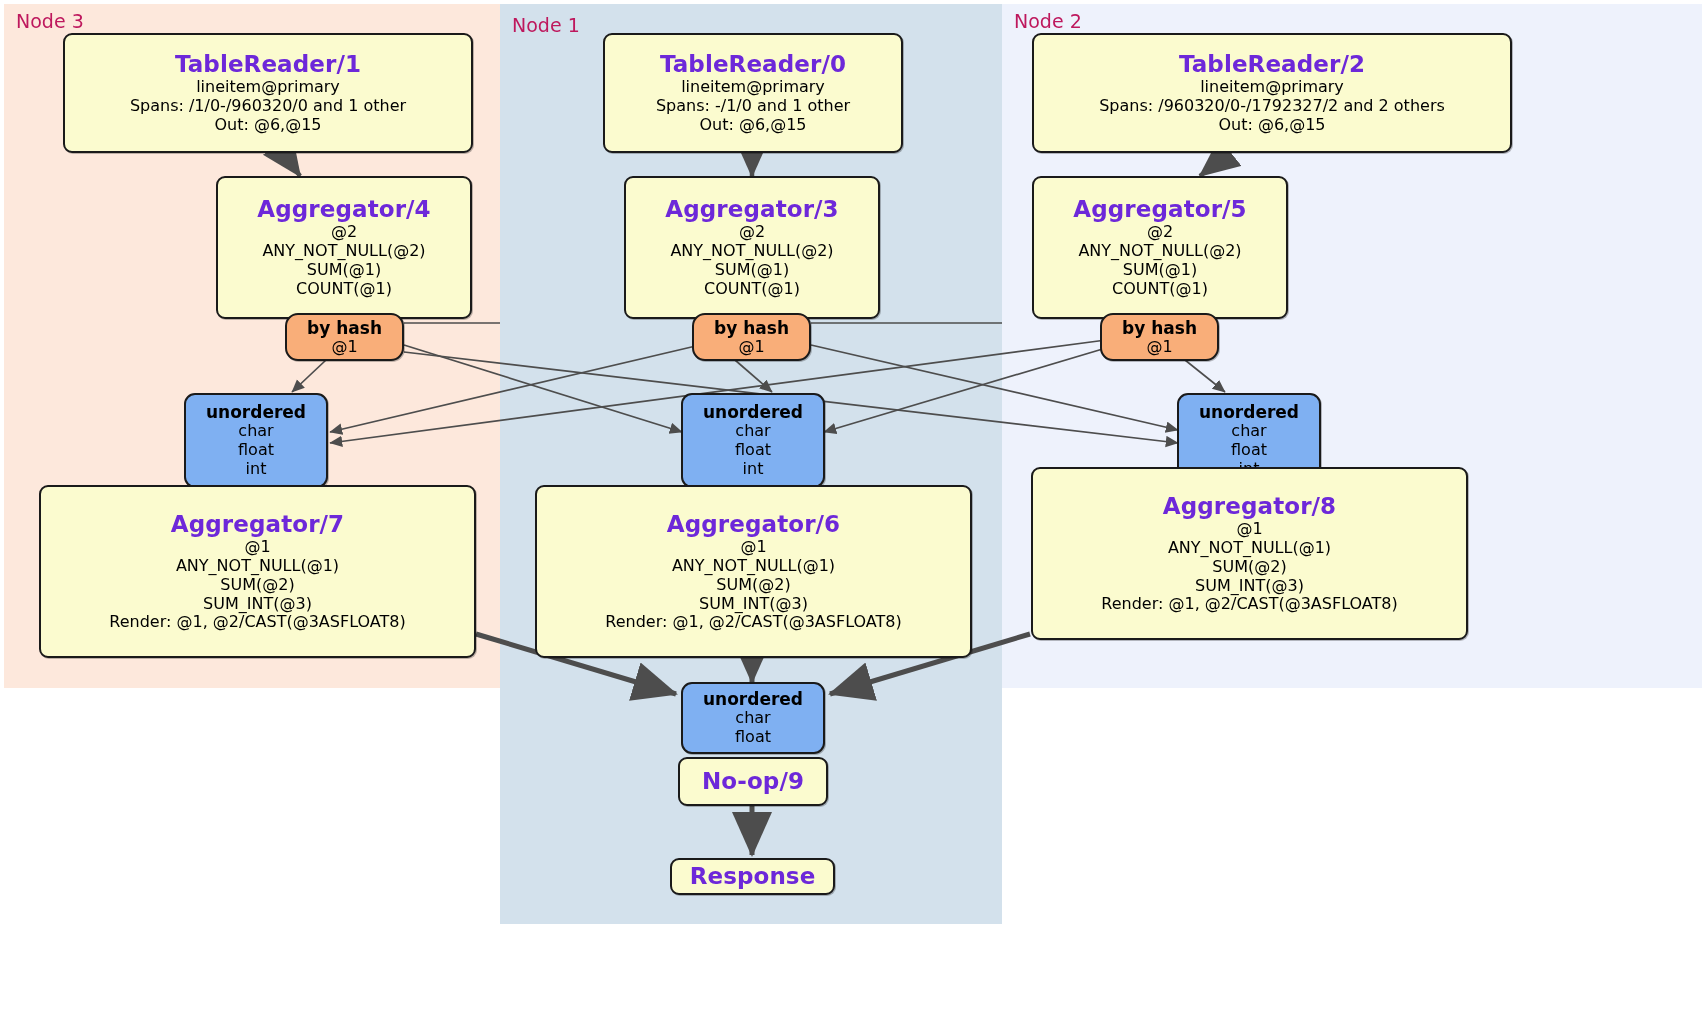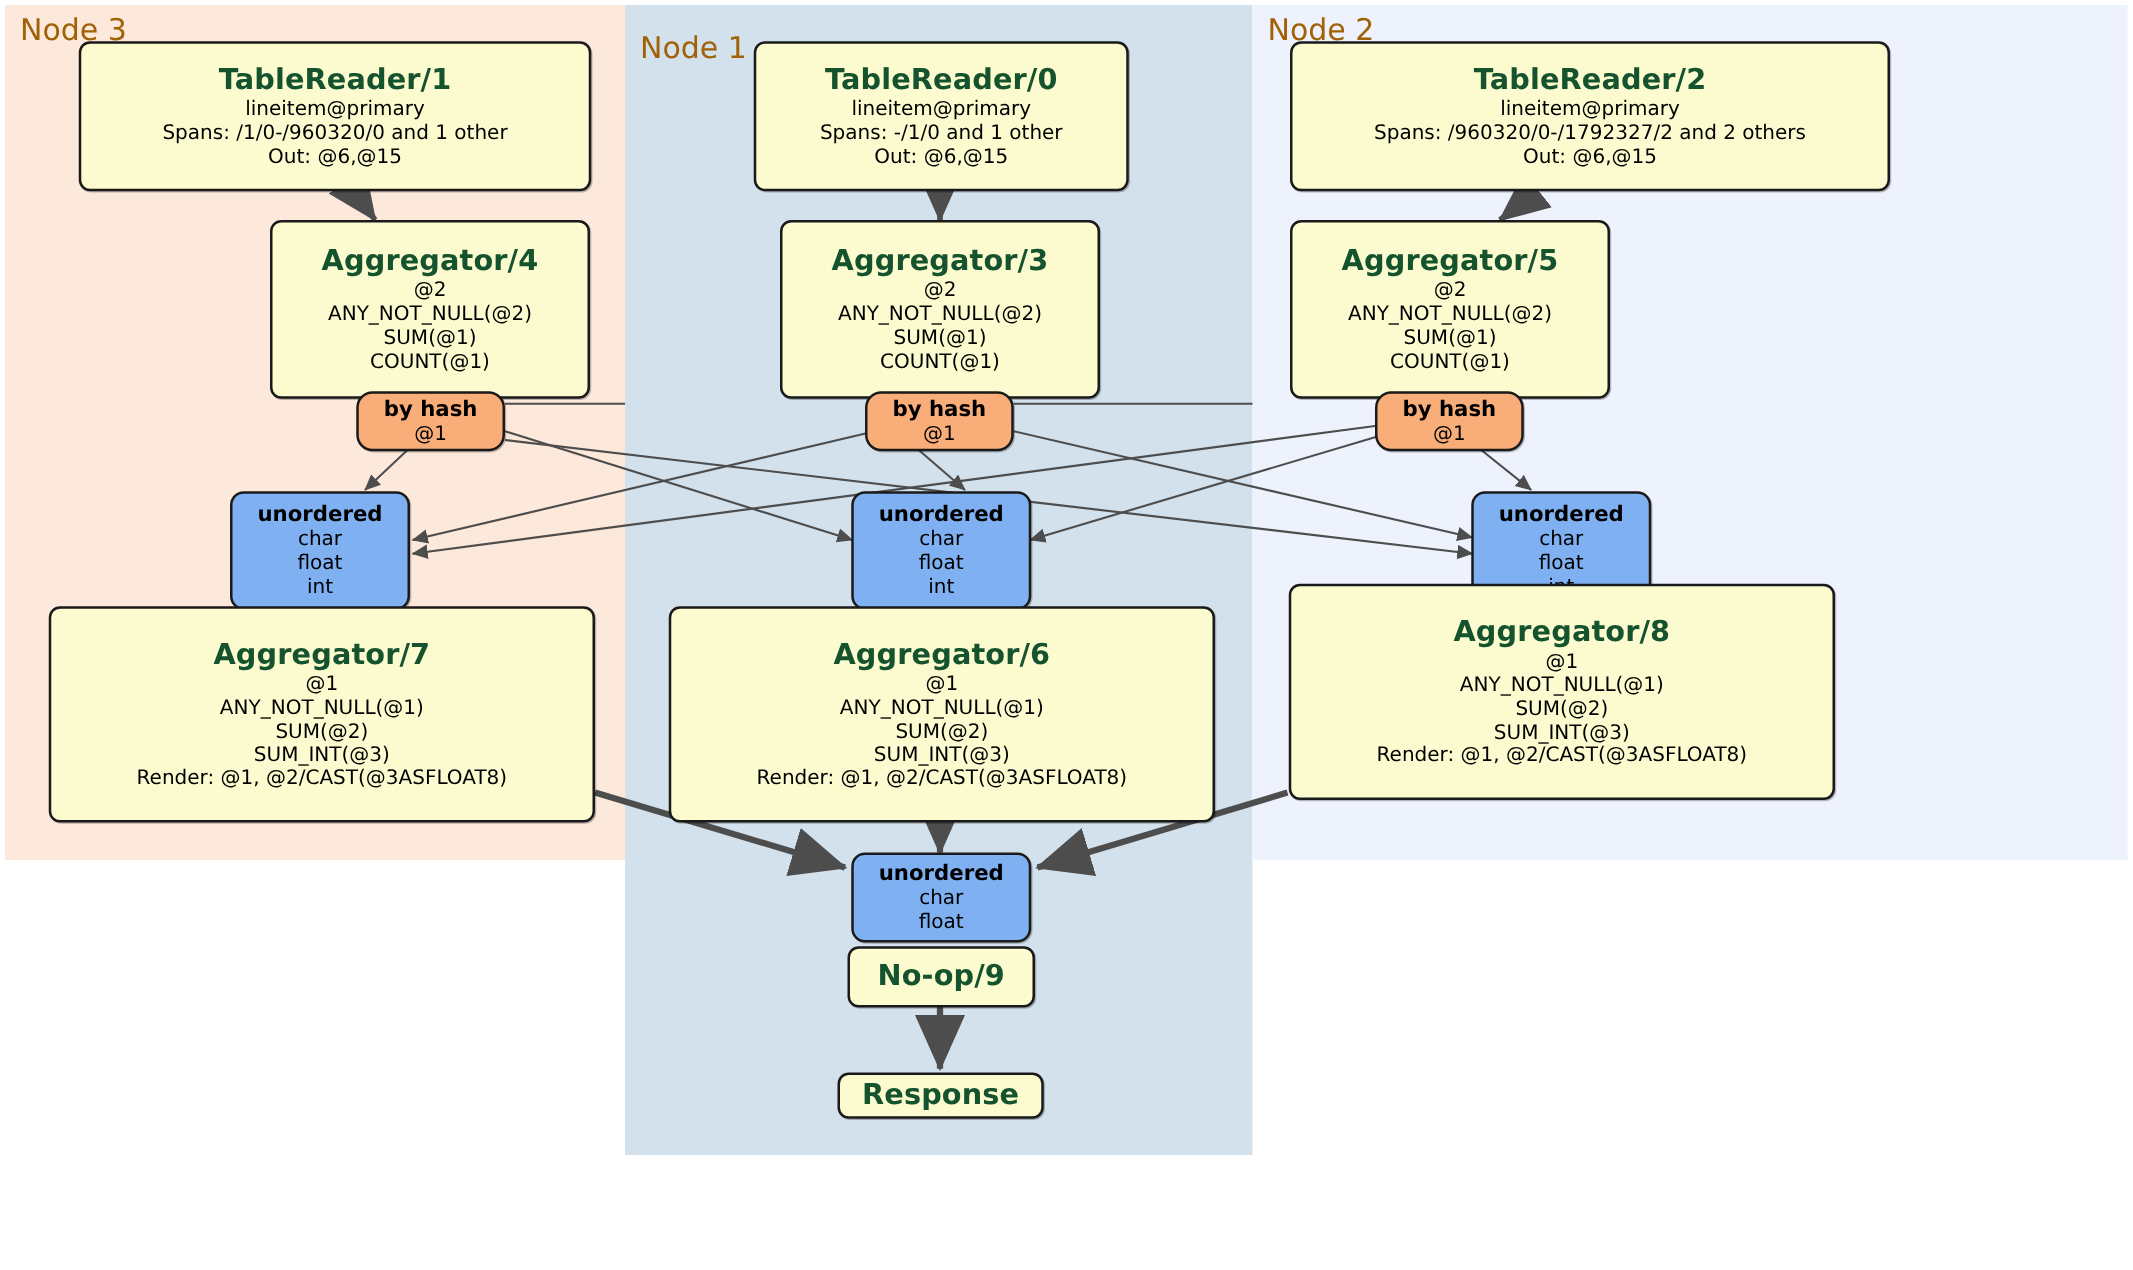--- a/index.html
+++ b/index.html
@@ -8,21 +8,21 @@
     background:#ffffff;
     font-family:"DejaVu Sans","Liberation Sans",sans-serif;
     overflow:hidden;
     position:relative;
   }
   #stage{position:absolute;left:0;top:0;width:1706px;height:1016px;}
 
   
   .panel{position:absolute;box-sizing:border-box;}
   .panel-label{
-    position:absolute;font-size:24px;color:#a16207;
+    position:absolute;font-size:19px;color:#be185d;
     font-family:"DejaVu Sans","Liberation Sans",sans-serif;
     white-space:nowrap;
   }
 
   
   .box{
     position:absolute;box-sizing:border-box;
     border:2px solid #1a1a1a;
     border-radius:9px;
     display:flex;flex-direction:column;
@@ -38,37 +38,37 @@
   .router{
     background:#f9ae79;
     border-radius:13px;
     box-shadow:1px 1px 0 rgba(0,0,0,.25);
   }
   .stream{
     background:#7fb0f2;
     border-radius:11px;
     box-shadow:1px 1px 0 rgba(0,0,0,.25);
   }
-  .ttl{font-weight:bold;font-size:23px;color:#14532d;letter-spacing:.1px;}
+  .ttl{font-weight:bold;font-size:23px;color:#6d28d9;letter-spacing:.1px;}
   .ttl-sm{font-weight:bold;font-size:17px;color:#000;}
   .ln{font-size:16px;color:#000;}
   .ln-sm{font-size:16px;color:#000;}
   svg.wires{position:absolute;left:0;top:0;width:1706px;height:1016px;z-index:2;pointer-events:none;}
 </style>
 </head>
 <body>
 
 <div id="stage">
 
   <div class="panel" style="left:4px;top:4px;width:496px;height:684px;background:#fde8dc;">
     <span class="panel-label" style="left:12px;top:6px;">Node 3</span>
   </div>
 
   <div class="panel" style="left:500px;top:4px;width:502px;height:920px;background:#d3e1ec;">
-    <span class="panel-label" style="left:12px;top:20px;">Node 1</span>
+    <span class="panel-label" style="left:12px;top:10px;">Node 1</span>
   </div>
 
   <div class="panel" style="left:1002px;top:4px;width:700px;height:684px;background:#eef2fc;">
     <span class="panel-label" style="left:12px;top:6px;">Node 2</span>
   </div>
 
   <svg class="wires" viewBox="0 0 1706 1016">
     <defs>
       <marker id="ah" markerWidth="11" markerHeight="11" refX="8.6" refY="4" orient="auto">
         <path d="M0,0 L9,4 L0,8 z" fill="#4d4d4d"></path>

